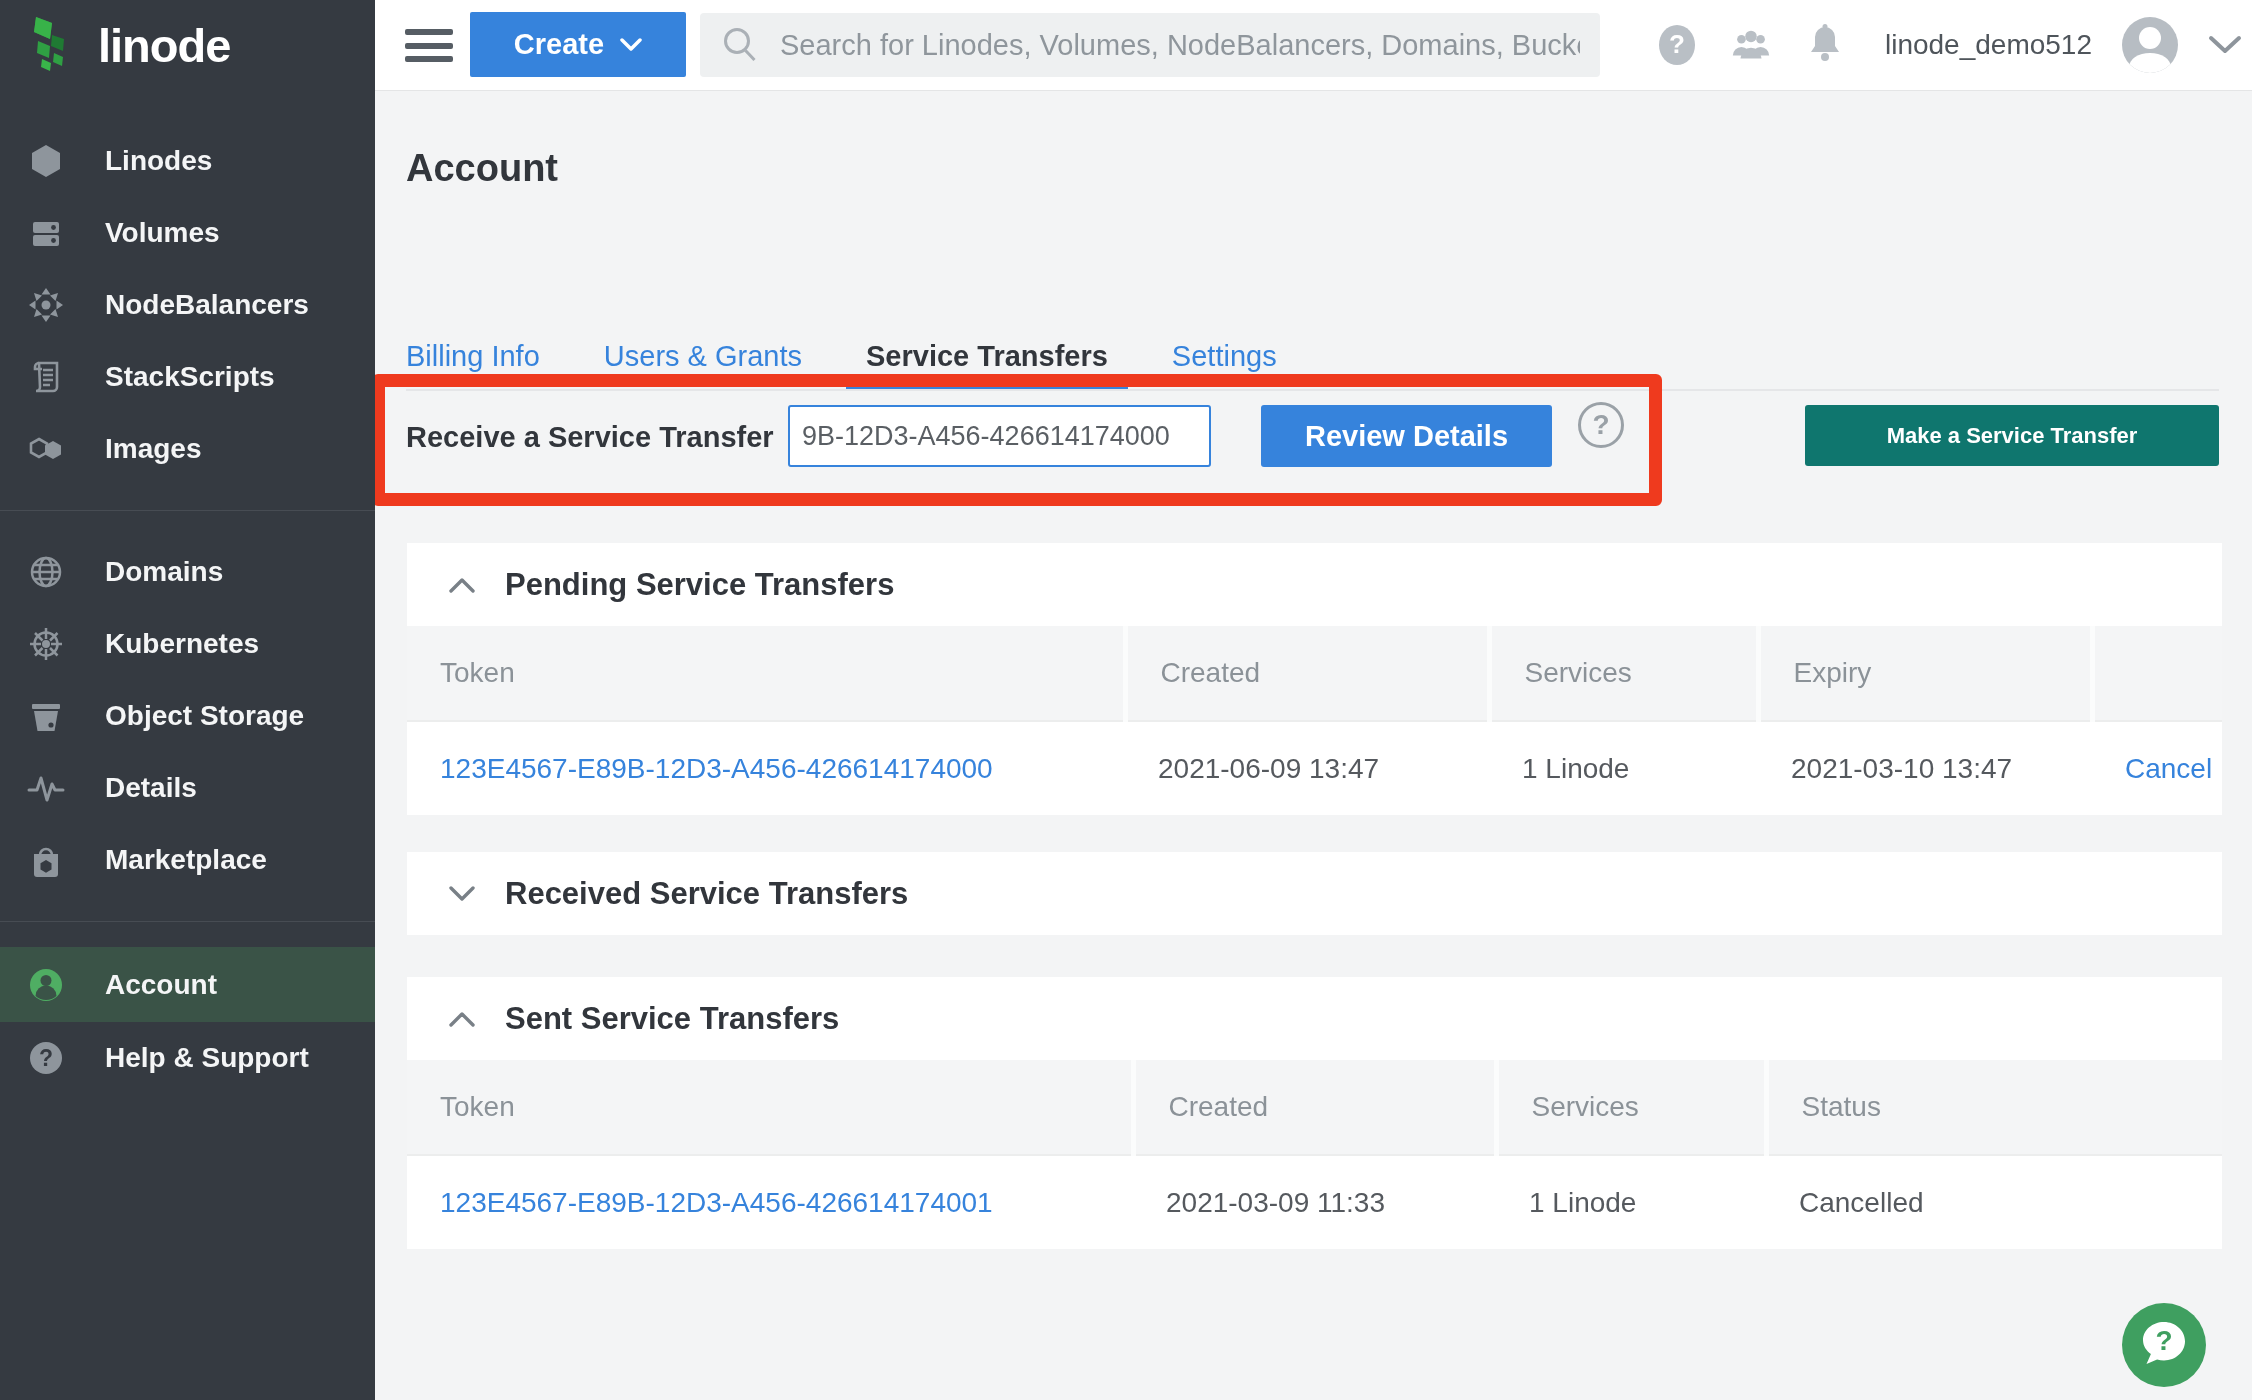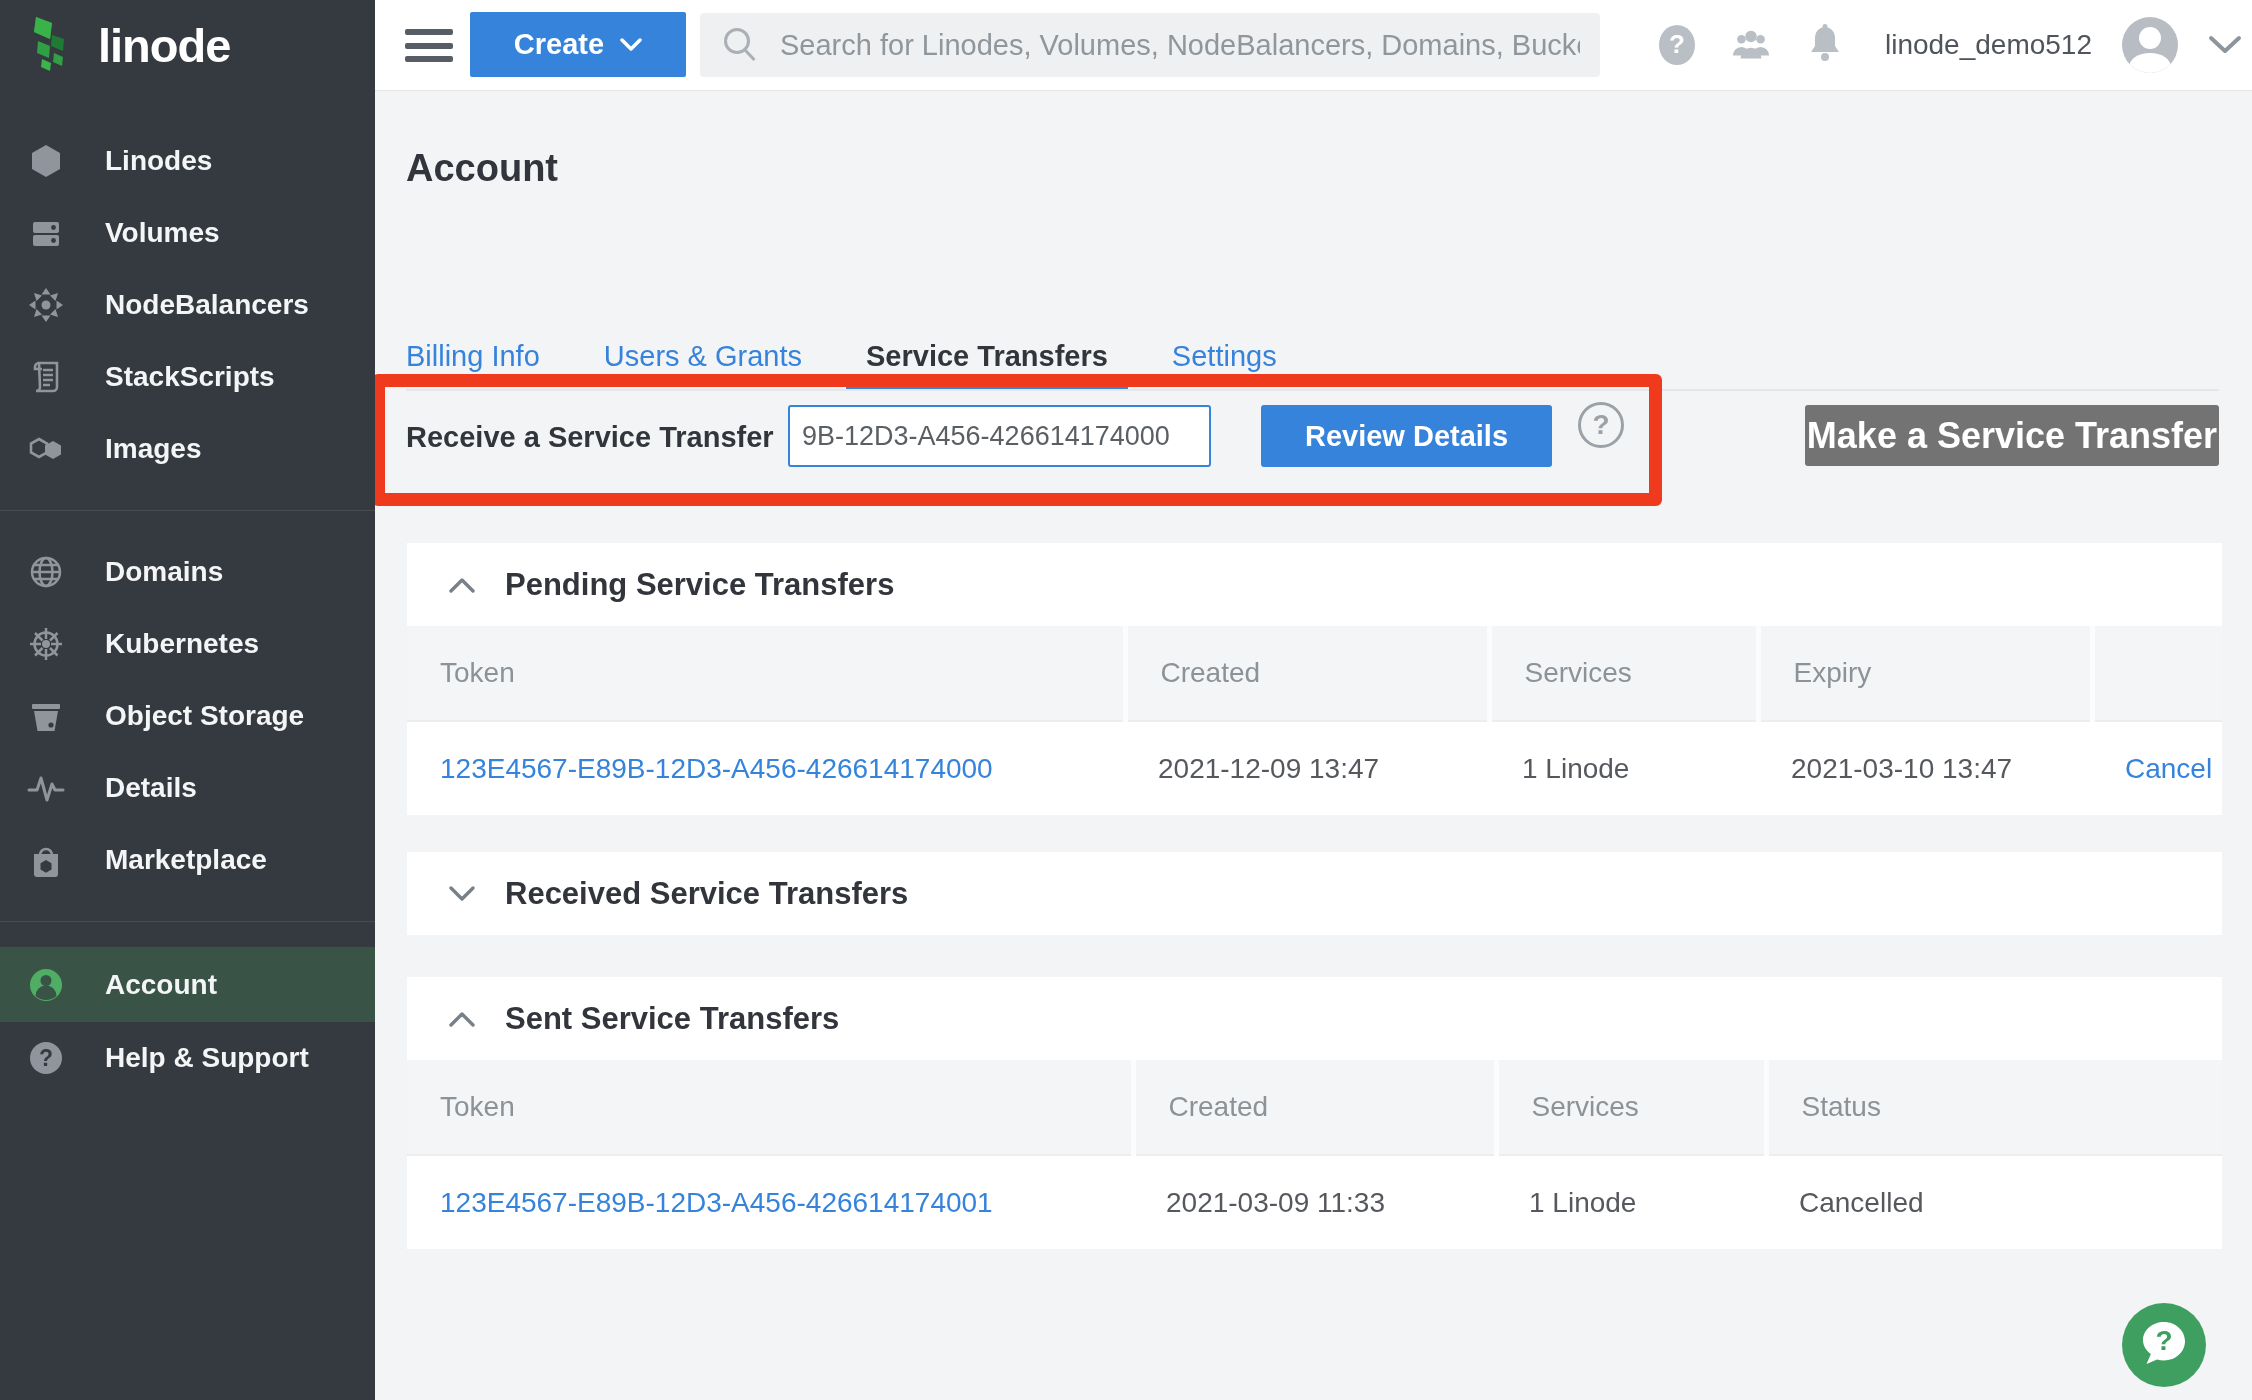--- a/index.html
+++ b/index.html
@@ -42,21 +42,21 @@
   .tab.active::after { content:""; position:absolute; left:0; right:0; bottom:-1px; height:8px; background:#3683dc; }
   .tabs-rule { position:absolute; left:31px; width:1813px; top:299px; border-top:2px solid #e5e6e8; }
 
   
   .annotation-box { position:absolute; left:-3px; top:284px; width:1290px; height:132px; border:13px solid #ef3a1e; border-radius:6px; pointer-events:none; z-index:3; }
 
   .receive-label { position:absolute; left:31px; top:331px; font-size:29px; font-weight:bold; color:#32363c; }
   .receive-input { position:absolute; left:413px; top:315px; width:423px; height:62px; border:2px solid #3683dc; border-radius:3px; background:#ffffff; font-size:27px; color:#5a5f64; padding:0 12px; outline:none; font-family:"Liberation Sans",sans-serif; }
   .review-btn { position:absolute; left:886px; top:315px; width:291px; height:62px; background:#3683dc; color:#ffffff; font-size:29px; font-weight:bold; border:none; border-radius:3px; cursor:pointer; font-family:"Liberation Sans",sans-serif; }
   .help-outline { position:absolute; left:1203px; top:312px; width:46px; height:46px; border:3px solid #9aa1a7; border-radius:50%; color:#9aa1a7; font-size:28px; font-weight:bold; display:flex; align-items:center; justify-content:center; cursor:pointer; }
-  .make-btn { position:absolute; left:1430px; top:315px; width:414px; height:61px; background:#737373; color:#ffffff; font-size:36px; font-weight:bold; border:none; border-radius:3px; cursor:pointer; font-family:"Liberation Sans",sans-serif; }
+  .make-btn { position:absolute; left:1430px; top:315px; width:414px; height:61px; background:#0f766e; color:#ffffff; font-size:22px; font-weight:bold; border:none; border-radius:3px; cursor:pointer; font-family:"Liberation Sans",sans-serif; }
 
   
   .panel { position:absolute; left:32px; width:1815px; background:#ffffff; }
   .panel-head { display:flex; align-items:center; gap:30px; padding-left:42px; }
   .panel-title { font-size:31px; font-weight:bold; color:#32363c; }
   .chev { width:26px; height:16px; cursor:pointer; }
 
   .panel-pending { top:453px; height:272px; }
   .panel-pending .panel-head { height:83px; }
   .panel-received { top:762px; height:83px; }
@@ -338,21 +338,21 @@
             <th>Token</th>
             <th>Created</th>
             <th>Services</th>
             <th>Expiry</th>
             <th></th>
           </tr>
         </thead>
         <tbody>
           <tr>
             <td><a class="token-link">123E4567-E89B-12D3-A456-426614174000</a></td>
-            <td>2021-12-09 13:47</td>
+            <td>2021-06-09 13:47</td>
             <td>1 Linode</td>
             <td>2021-03-10 13:47</td>
             <td class="action"><a class="cancel-link">Cancel</a></td>
           </tr>
         </tbody>
       </table>
     </section>
 
     <section class="panel panel-received">
       <div class="panel-head">

